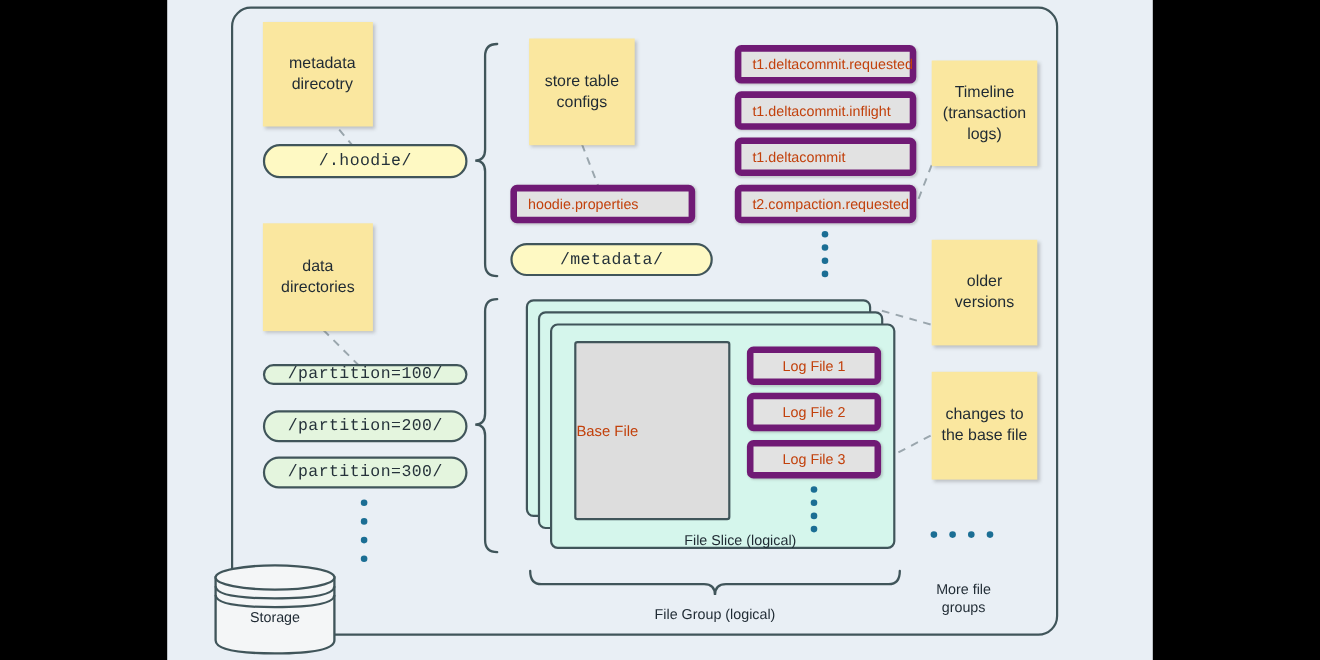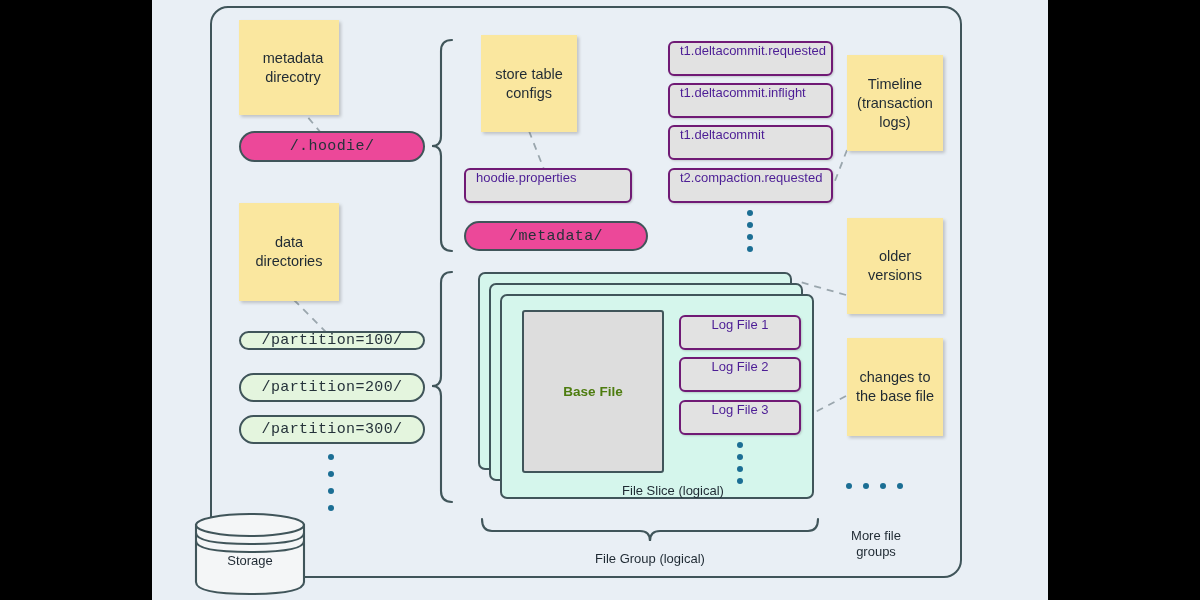--- a/index.html
+++ b/index.html
@@ -52,56 +52,54 @@
     border: 2px solid #40555a;
     border-radius: 999px;
     display: flex;
     align-items: center;
     justify-content: center;
     font-family: "Liberation Mono", "DejaVu Sans Mono", monospace;
     font-size: 15px;
     color: #25323a;
     letter-spacing: .4px;
   }
-  .pill.pink  { background: #ec4899; }
+  .pill.pink  { background: #fef9c3; }
   .pill.green { background: #e4f5de; }
 
   
   .gbox {
     position: absolute;
     background: #e2e2e2;
-    border: 2px solid #701a75;
+    border: 6px solid #701a75;
     border-radius: 6px;
     display: flex;
-    align-items: flex-start;
+    align-items: center;
     font-size: 13px;
-    color: #4c1d95;
+    color: #c2410c;
     padding-left: 10px;
     box-shadow: 1px 1px 2px rgba(90,90,90,.25);
   }
   .gbox.center { justify-content: center; padding-left: 0; }
 
   
   .slice {
     position: absolute;
     background: #d5f6ec;
     border: 2px solid #40555a;
     border-radius: 7px;
   }
   .basefile {
     position: absolute;
     background: #dddddd;
     border: 2px solid #40555a;
     border-radius: 3px;
     display: flex;
     align-items: center;
-    justify-content: center;
     font-size: 13.5px;
-    color: #4d7c0f;
-    font-weight: bold;
+    color: #c2410c;
   }
 
   
   .txt {
     position: absolute;
     font-size: 13px;
     color: #1f2a33;
     text-align: center;
     line-height: 16px;
   }

